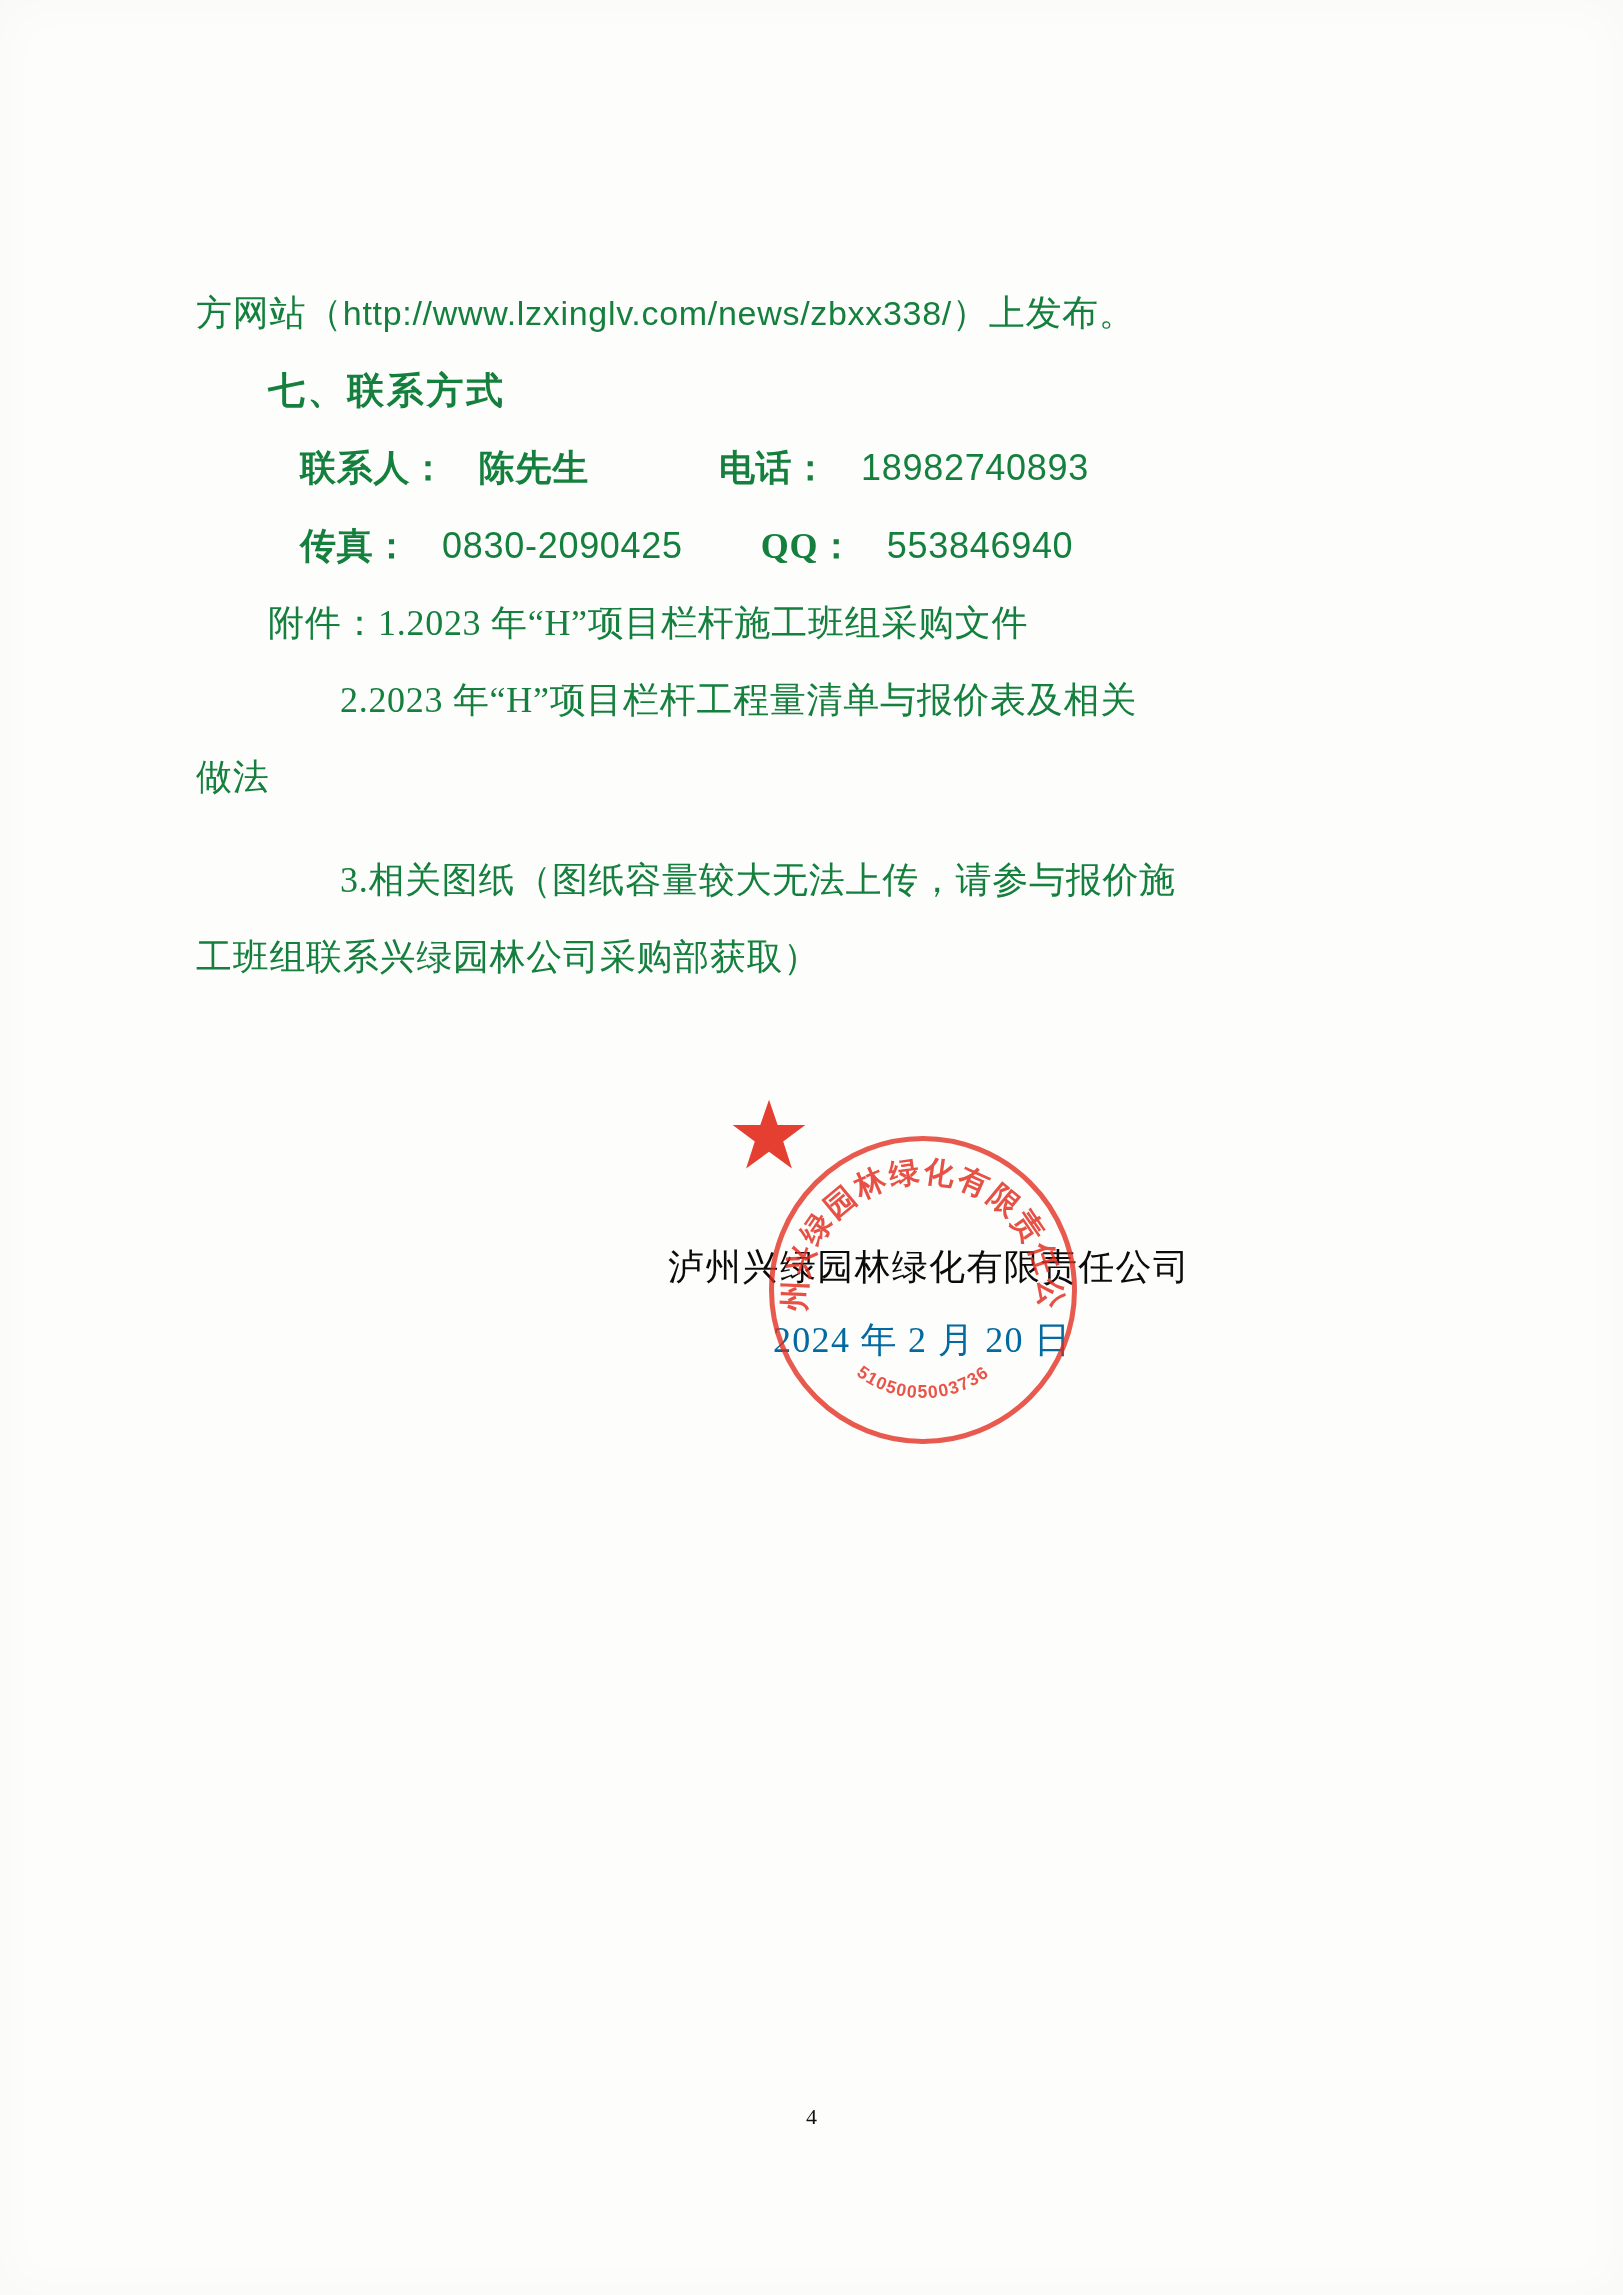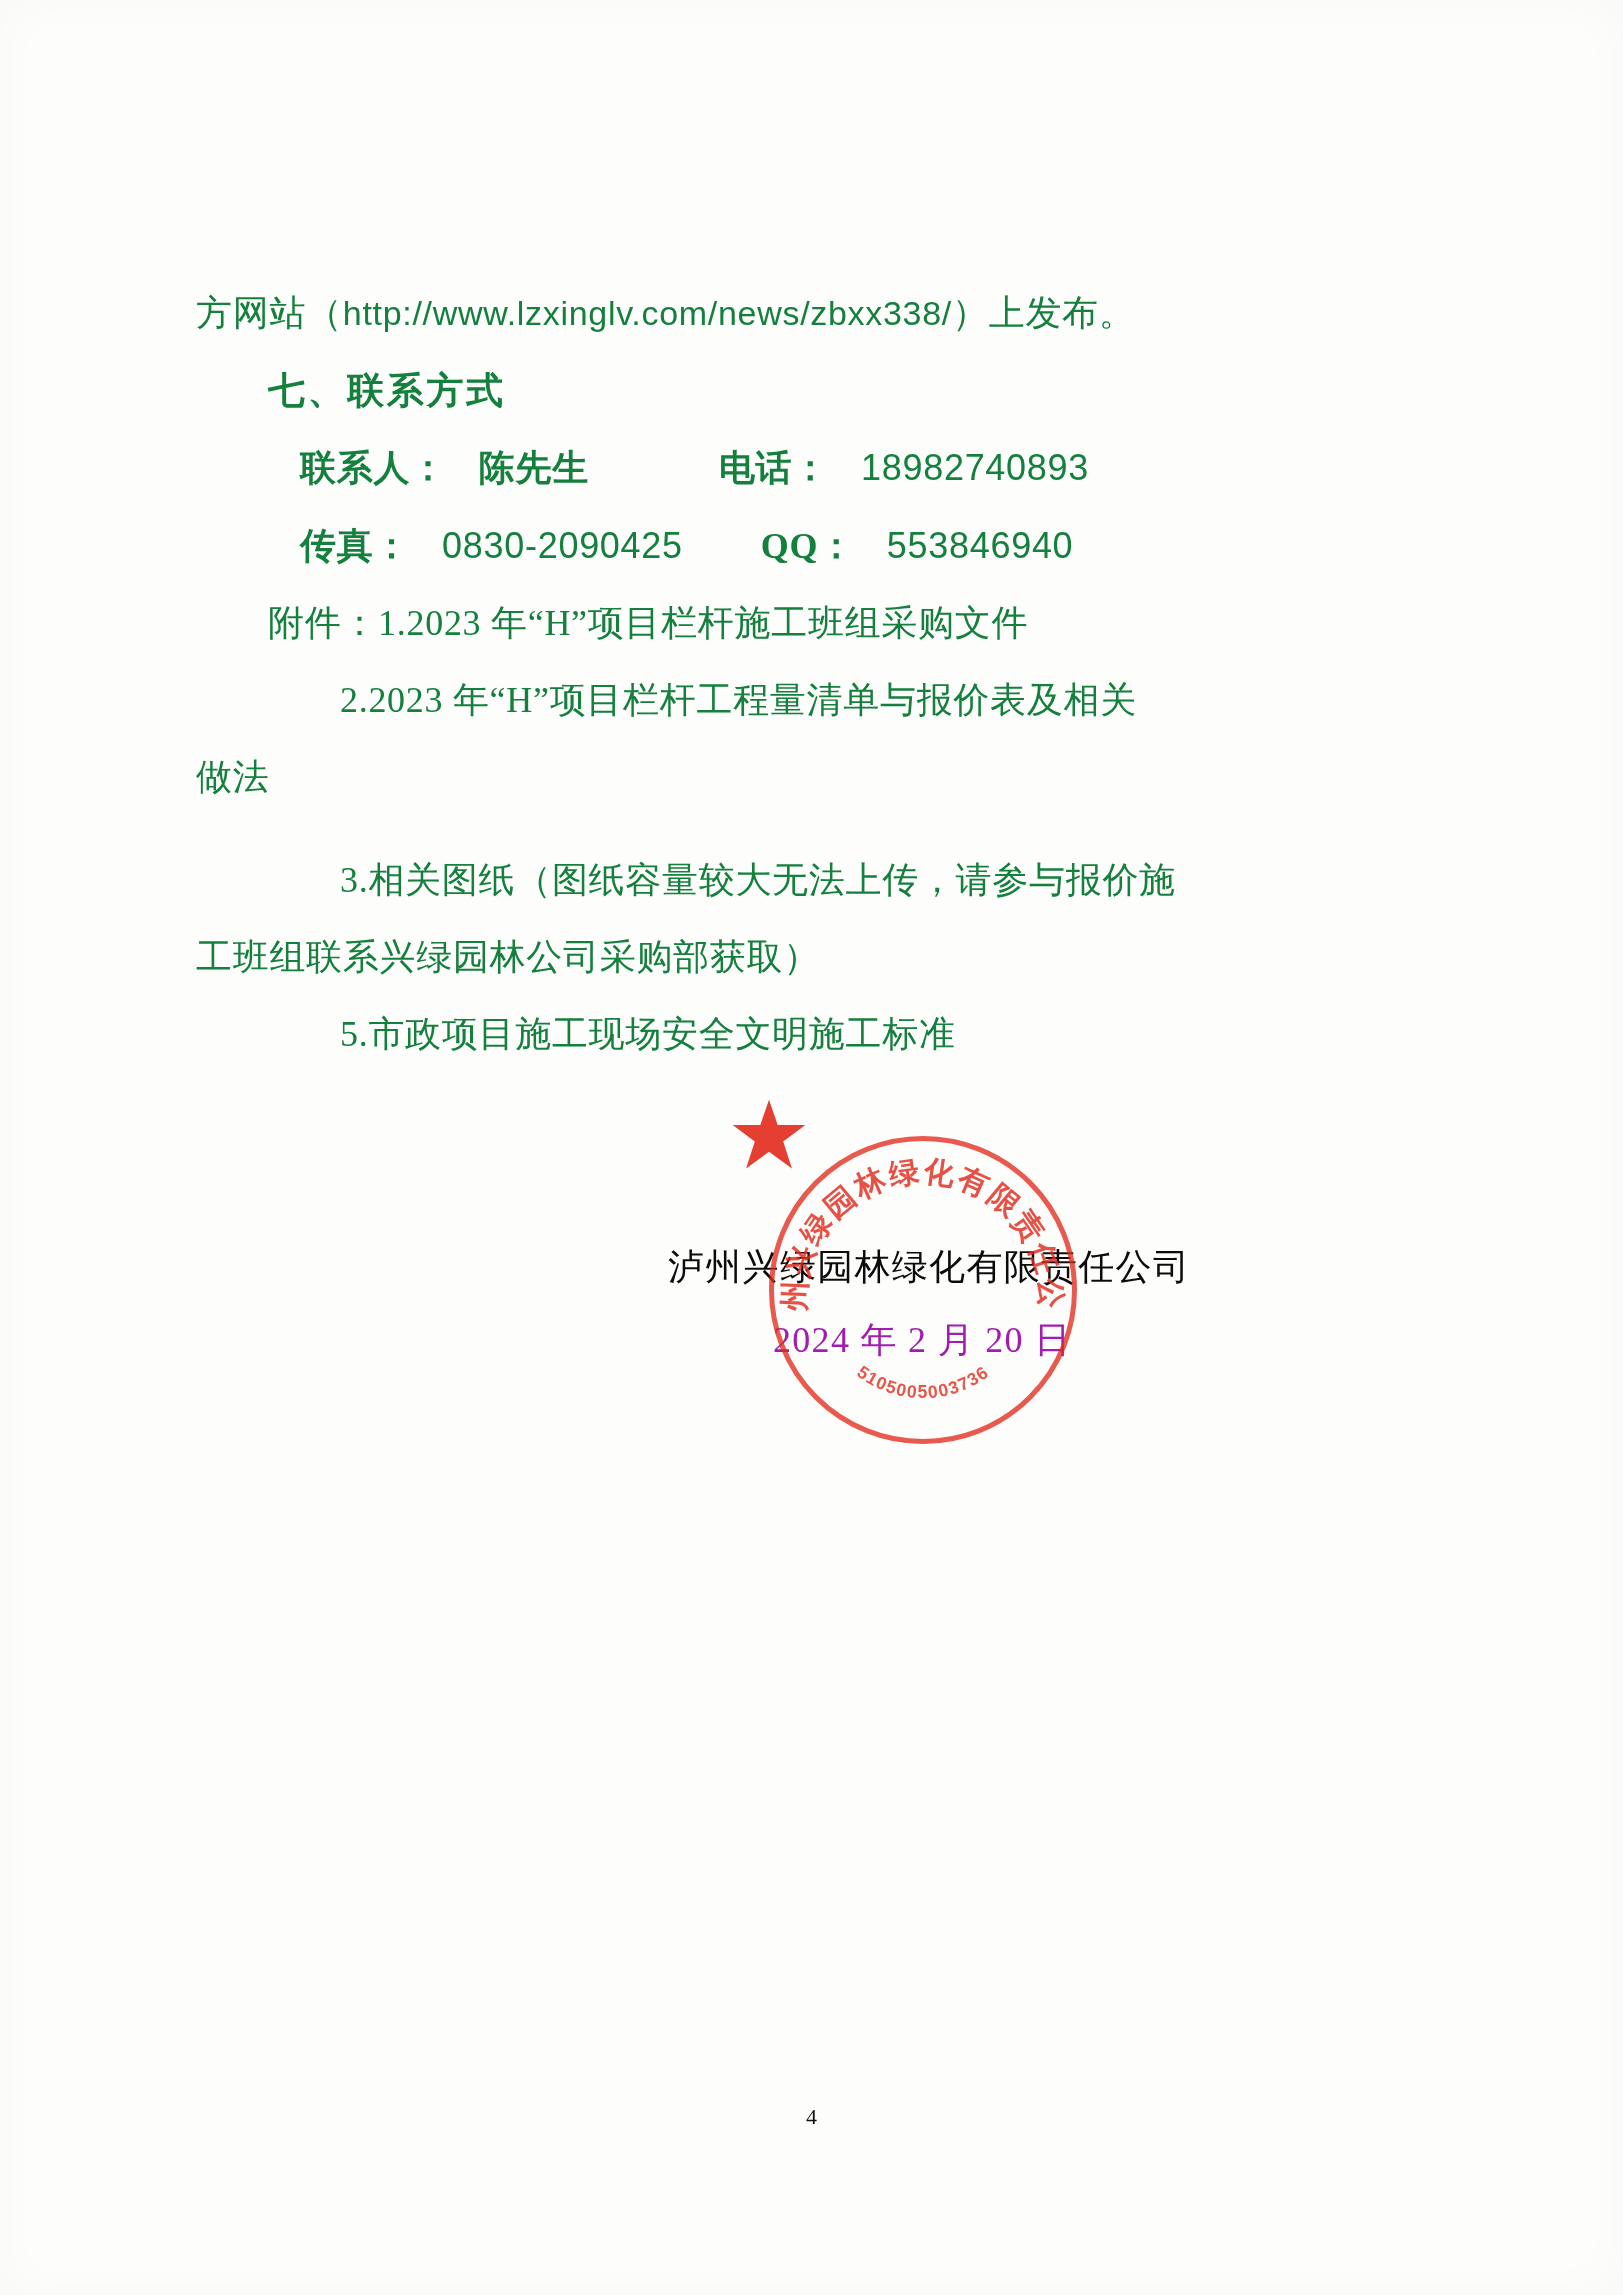--- a/index.html
+++ b/index.html
@@ -70,21 +70,21 @@
     font-size: 36px;
     line-height: 73px;
     letter-spacing: 1.3px;
     color: #0b0b0b;
   }
   .sig-date {
     font-size: 36px;
     line-height: 73px;
     letter-spacing: 1.3px;
     padding-left: 105px;
-    color: #a21caf;
+    color: #0369a1;
   }
 
   
   .seal {
     position: absolute;
     left: 769px;
     top: 1136px;
     width: 308px;
     height: 308px;
     pointer-events: none;
@@ -146,21 +146,20 @@
     <div class="line indent1"><span>附件：</span><span>1.2023 年“H”项目栏杆施工班组采购文件</span></div>
 
     <div class="line indent2">2.2023 年“H”项目栏杆工程量清单与报价表及相关</div>
     <div class="line">做法</div>
 
     <div class="spacer-sm"></div>
 
     <div class="line indent2">3.相关图纸（图纸容量较大无法上传，请参与报价施</div>
     <div class="line">工班组联系兴绿园林公司采购部获取）</div>
 
-    <div class="line indent2">5.市政项目施工现场安全文明施工标准</div>
 
   </div>
 
   <div class="signature">
     <div class="sig-line">泸州兴绿园林绿化有限责任公司</div>
     <div class="sig-date">2024 年 2 月 20 日</div>
   </div>
 
   <div class="seal">
     <div class="seal-ring"></div>

